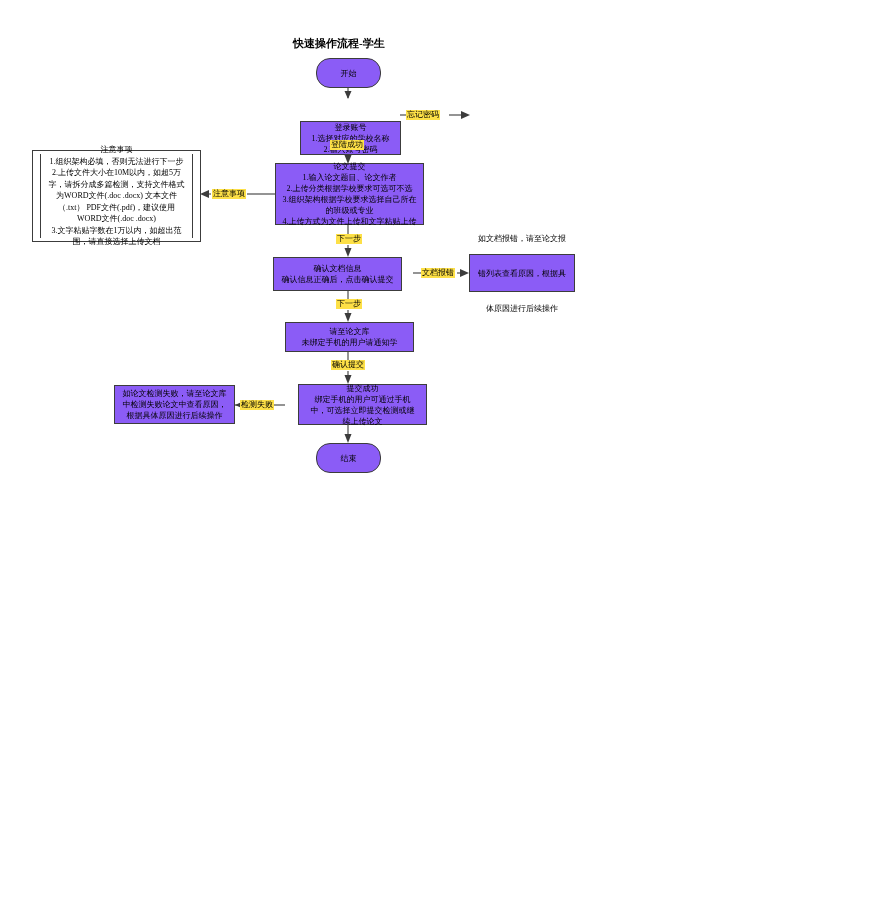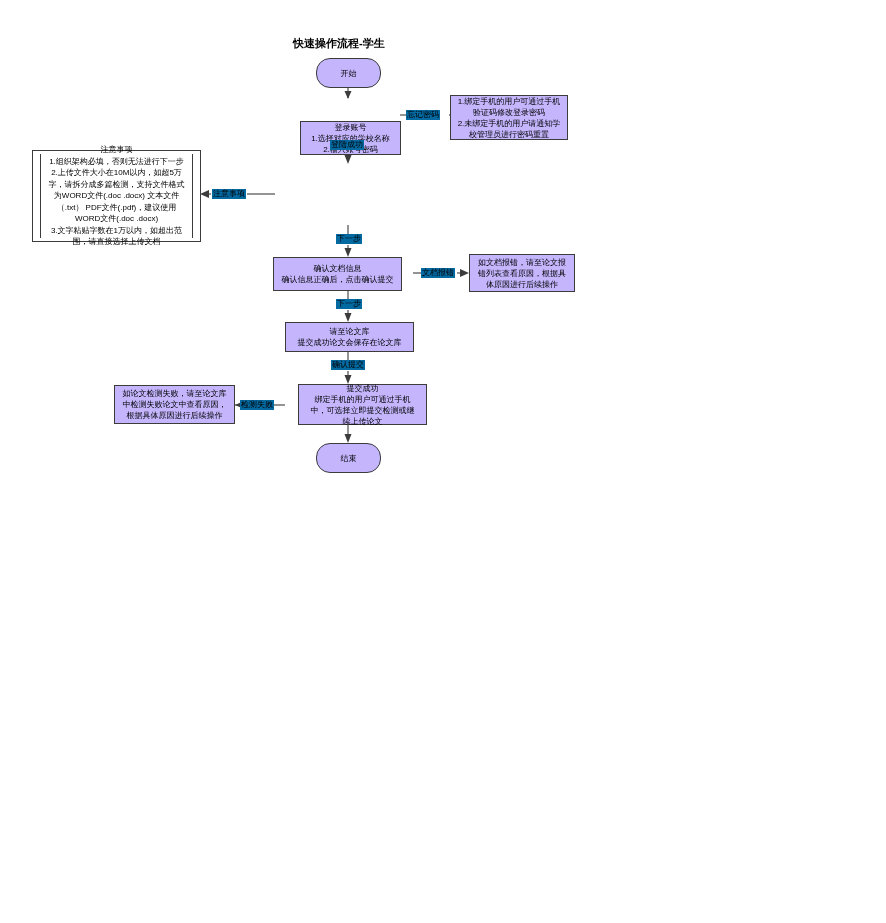--- a/index.html
+++ b/index.html
@@ -13,26 +13,27 @@
     position: relative;
     font-family: "Liberation Sans", "DejaVu Sans", sans-serif;
     color: #000000;
     overflow: hidden;
   }
   #canvas {
     position: absolute;
     left: 0; top: 0;
     width: 886px;
     height: 861px;
+    font-family: Liberation Serif, serif;
   }
   .node {
     position: absolute;
     box-sizing: border-box;
     border: 1px solid #3c3c3c;
-    background: #c4b5fd;
+    background: #8b5cf6;
     display: flex;
     flex-direction: column;
     align-items: center;
     justify-content: center;
     text-align: center;
     font-size: 8px;
     line-height: 11px;
     color: #000;
     padding: 2px 3px;
   }
@@ -63,21 +64,21 @@
     display: flex;
     flex-direction: column;
     align-items: center;
     justify-content: center;
   }
   .noteproc .line { display: block; }
   .edge-label {
     position: absolute;
     font-size: 8px;
     line-height: 10px;
-    background: #0369a1;
+    background: #fde047;
     color: #000;
     white-space: nowrap;
     padding: 0 1px;
     text-align: center;
   }
   .page-title {
     position: absolute;
     font-size: 11px;
     font-weight: bold;
     white-space: nowrap;
@@ -148,56 +149,58 @@
   <div class="node terminator" style="left:316px; top:58px; width:65px; height:30px;">
     <span class="title">开始</span>
   </div>
 
   <div class="node" style="left:300px; top:98px; width:101px; height:34px;margin-top:23px;">
     <span class="title">登录账号</span>
     <span class="line">1.选择对应的学校名称</span>
     <span class="line">2.输入账号密码</span>
   </div>
 
-  <div class="node" style="left:450px; top:95px; width:118px; height:45px;">
-    <span class="line">1.绑定手机的用户可通过手机</span>
-    <span class="line">验证码修改登录密码</span>
-    <span class="line">2.未绑定手机的用户请通知学</span>
-    <span class="line">校管理员进行密码重置</span>
-  </div>
-
+
+  <div class="node" style="left:275px; top:163px; width:149px; height:62px;">
+    <span class="title">论文提交</span>
+    <span class="line">1.输入论文题目、论文作者</span>
+    <span class="line">2.上传分类根据学校要求可选可不选</span>
+    <span class="line">3.组织架构根据学校要求选择自己所在</span>
+    <span class="line">的班级或专业</span>
+    <span class="line">4.上传方式为文件上传和文字粘贴上传</span>
+  </div>
 
   <div class="noteproc" style="left:32px; top:150px; width:169px; height:92px;">
     <div class="inner">
       <span class="line">注意事项</span>
       <span class="line">1.组织架构必填，否则无法进行下一步</span>
       <span class="line">2.上传文件大小在10M以内，如超5万</span>
       <span class="line">字，请拆分成多篇检测，支持文件格式</span>
       <span class="line">为WORD文件(.doc .docx)  文本文件</span>
       <span class="line">（.txt）  PDF文件(.pdf)，建议使用</span>
       <span class="line">WORD文件(.doc .docx)</span>
       <span class="line">3.文字粘贴字数在1万以内，如超出范</span>
       <span class="line">围，请直接选择上传文档</span>
     </div>
   </div>
 
   <div class="node" style="left:273px; top:257px; width:129px; height:34px;">
     <span class="title">确认文档信息</span>
     <span class="line">确认信息正确后，点击确认提交</span>
   </div>
 
-  <div class="node" style="left:469px; top:254px; width:106px; height:38px;">
+  <div class="node" style="left:469px; top:254px; width:106px; height:38px;gap:24px;">
     <span class="line">如文档报错，请至论文报</span>
     <span class="line">错列表查看原因，根据具</span>
     <span class="line">体原因进行后续操作</span>
   </div>
 
   <div class="node" style="left:285px; top:322px; width:129px; height:30px;">
     <span class="title">请至论文库</span>
-    <span class="line">提交成功论文会保存在论文库</span>
+    <span class="line">未绑定手机的用户请通知学</span>
   </div>
 
   <div class="node" style="left:298px; top:384px; width:129px; height:41px;">
     <span class="title">提交成功</span>
     <span class="line">绑定手机的用户可通过手机</span>
     <span class="line">中，可选择立即提交检测或继</span>
     <span class="line">续上传论文</span>
   </div>
 
   <div class="node" style="left:114px; top:385px; width:121px; height:39px;">

